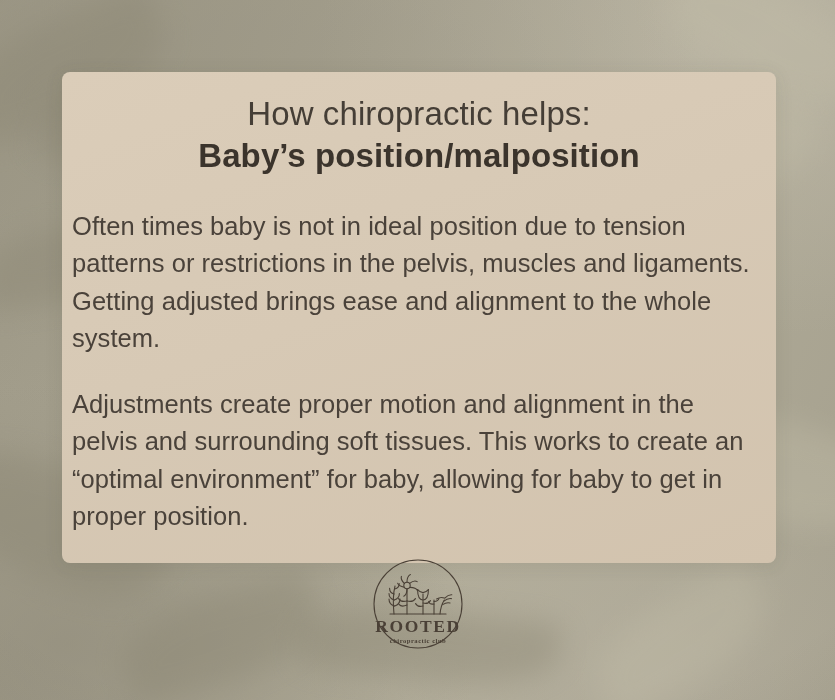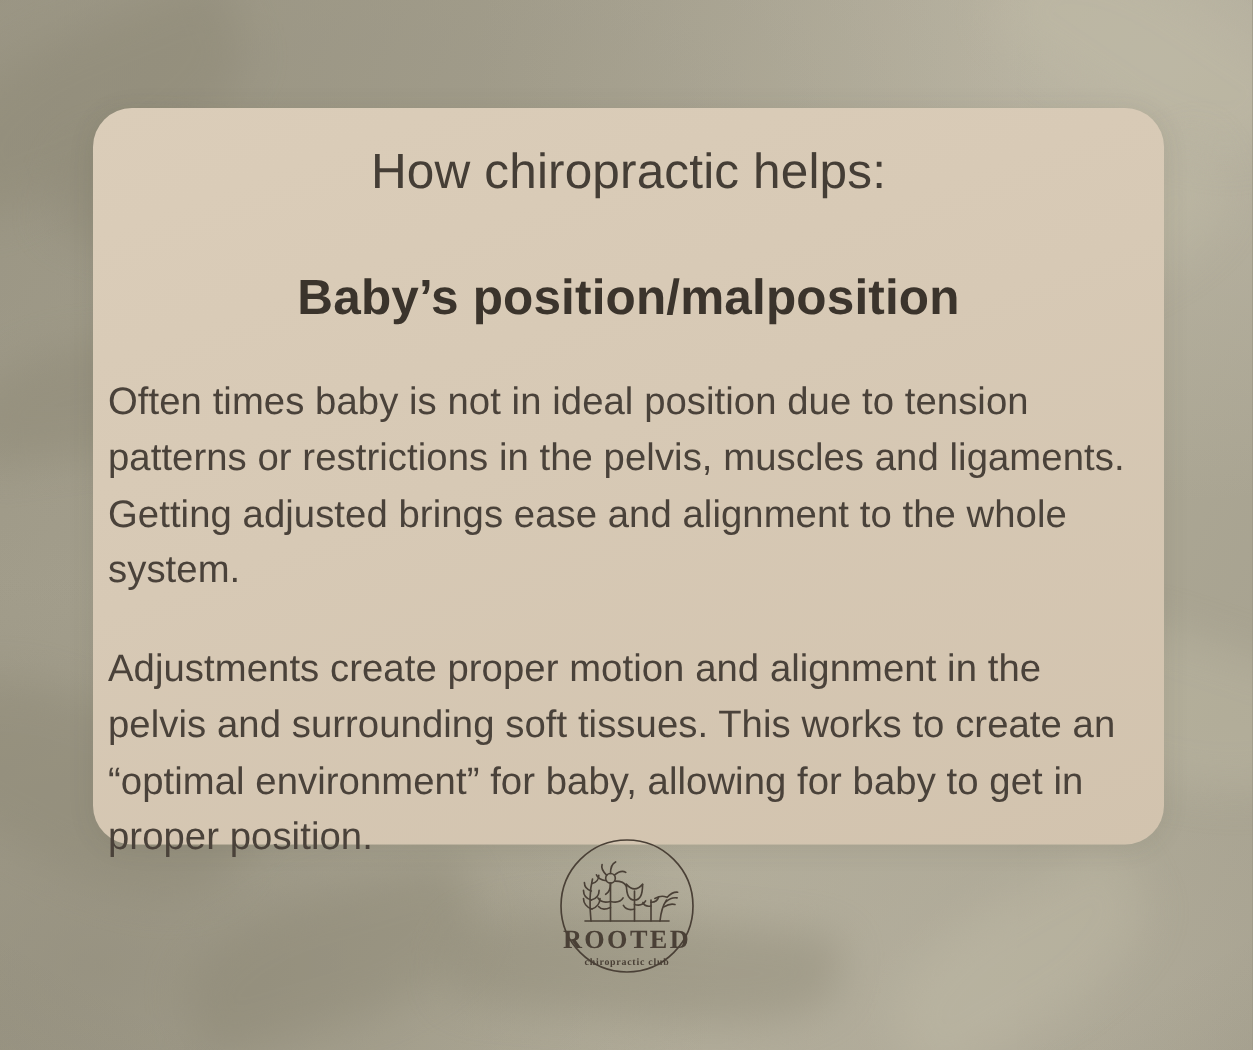--- a/index.html
+++ b/index.html
@@ -64,21 +64,21 @@
     background: radial-gradient(130% 110% at 50% 45%, rgba(0,0,0,0) 55%, rgba(60,56,45,0.20) 100%);
   }
 
   
   .card {
     position: absolute;
     left: 62px;
     top: 72px;
     width: 714px;
     height: 491px;
-    border-radius: 26px;
+    border-radius: 8px;
     background:
       linear-gradient(160deg, #dbcdb9 0%, #d7c9b5 45%, #d2c3ae 100%);
     box-shadow: 0 2px 18px rgba(70,64,50,0.10);
     padding: 0;
     box-sizing: border-box;
   }
 
   .card-inner {
     position: absolute;
     left: 10px;
@@ -96,21 +96,20 @@
     letter-spacing: 0.1px;
     line-height: 1.22;
     color: #453e36;
   }
   .title-line2 {
     font-size: 33px;
     font-weight: 700;
     letter-spacing: 0.1px;
     line-height: 1.32;
     color: #3b342c;
-    margin-top: 42px;
   }
 
   .body-block {
     margin-top: 30px;
     padding: 0 2px 0 0;
   }
   .paragraph {
     font-size: 25.5px;
     line-height: 1.47;
     color: #4a423a;

